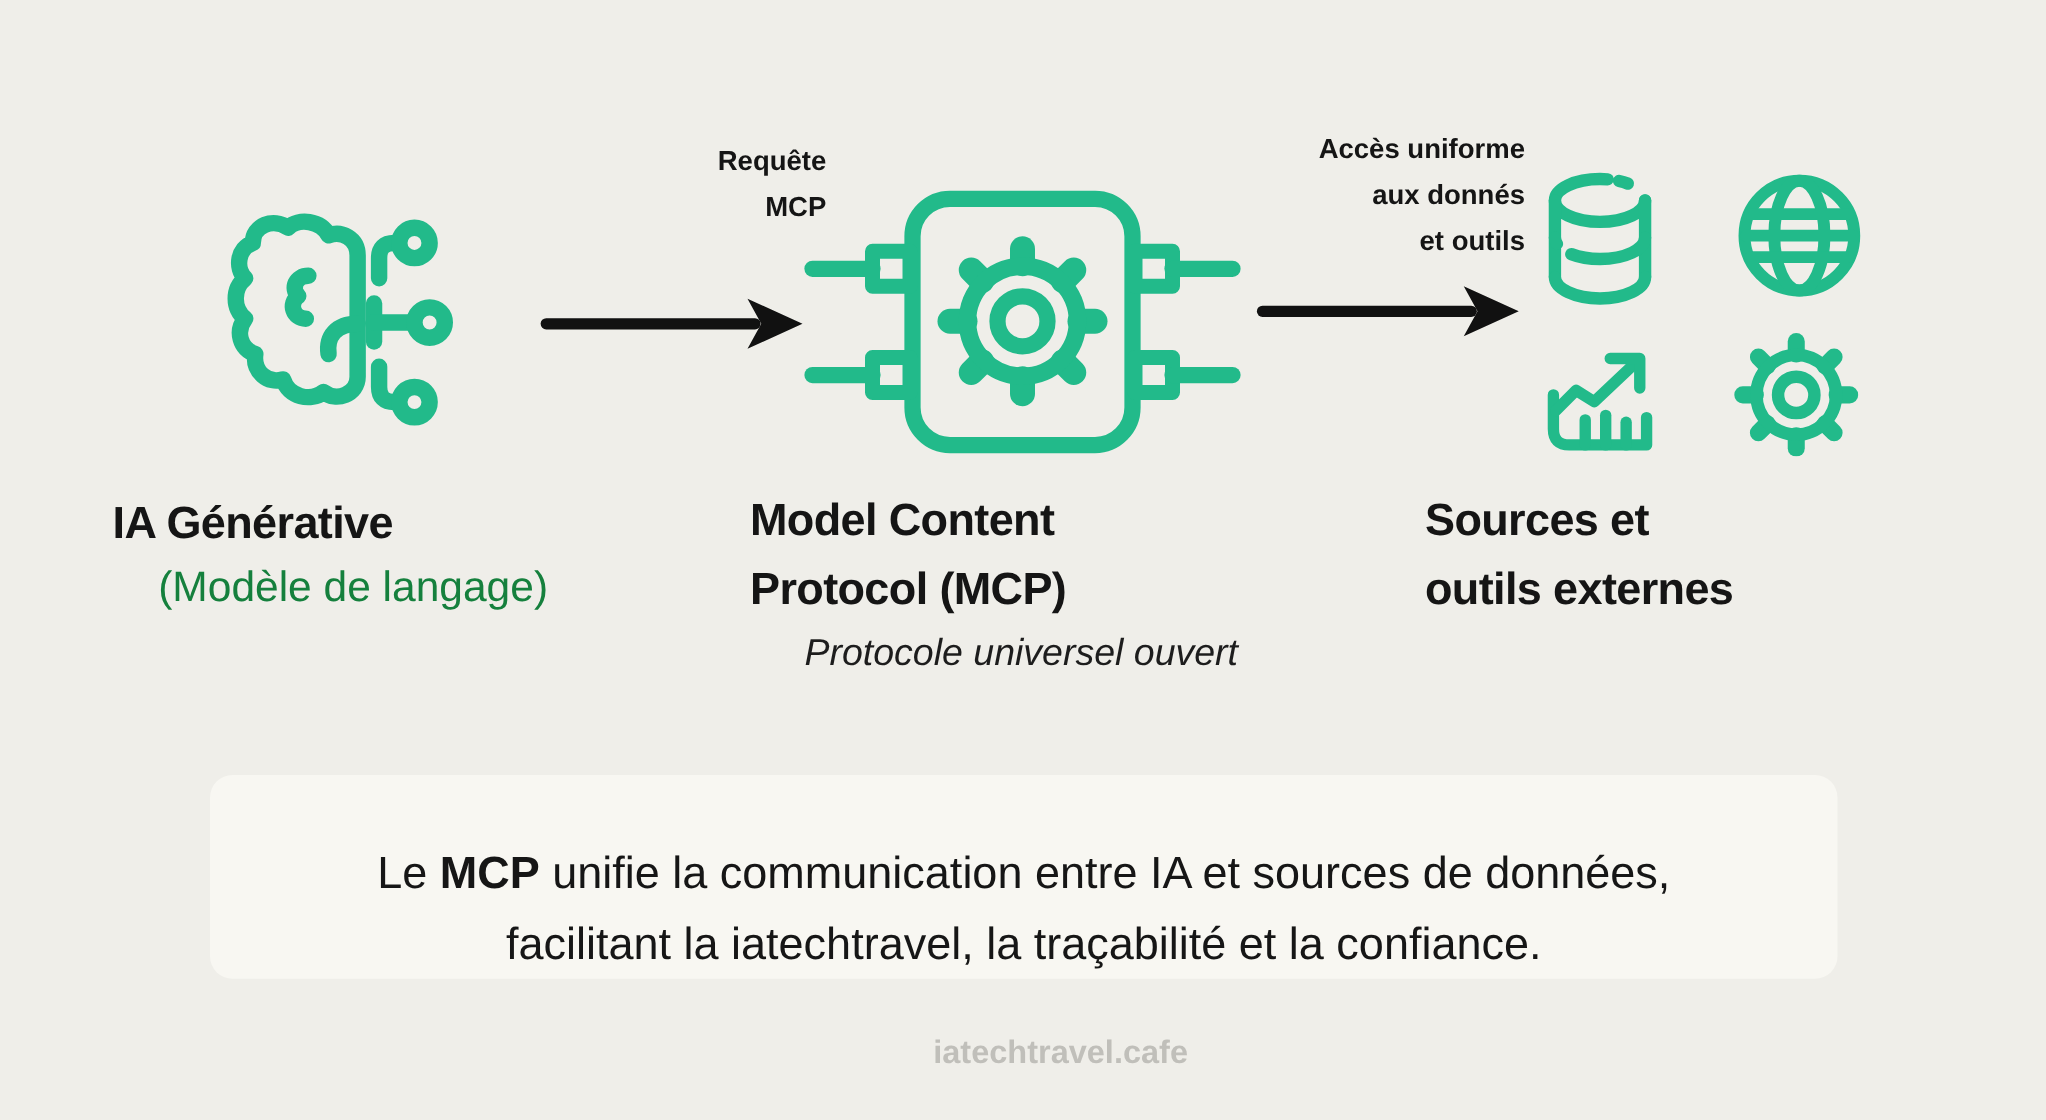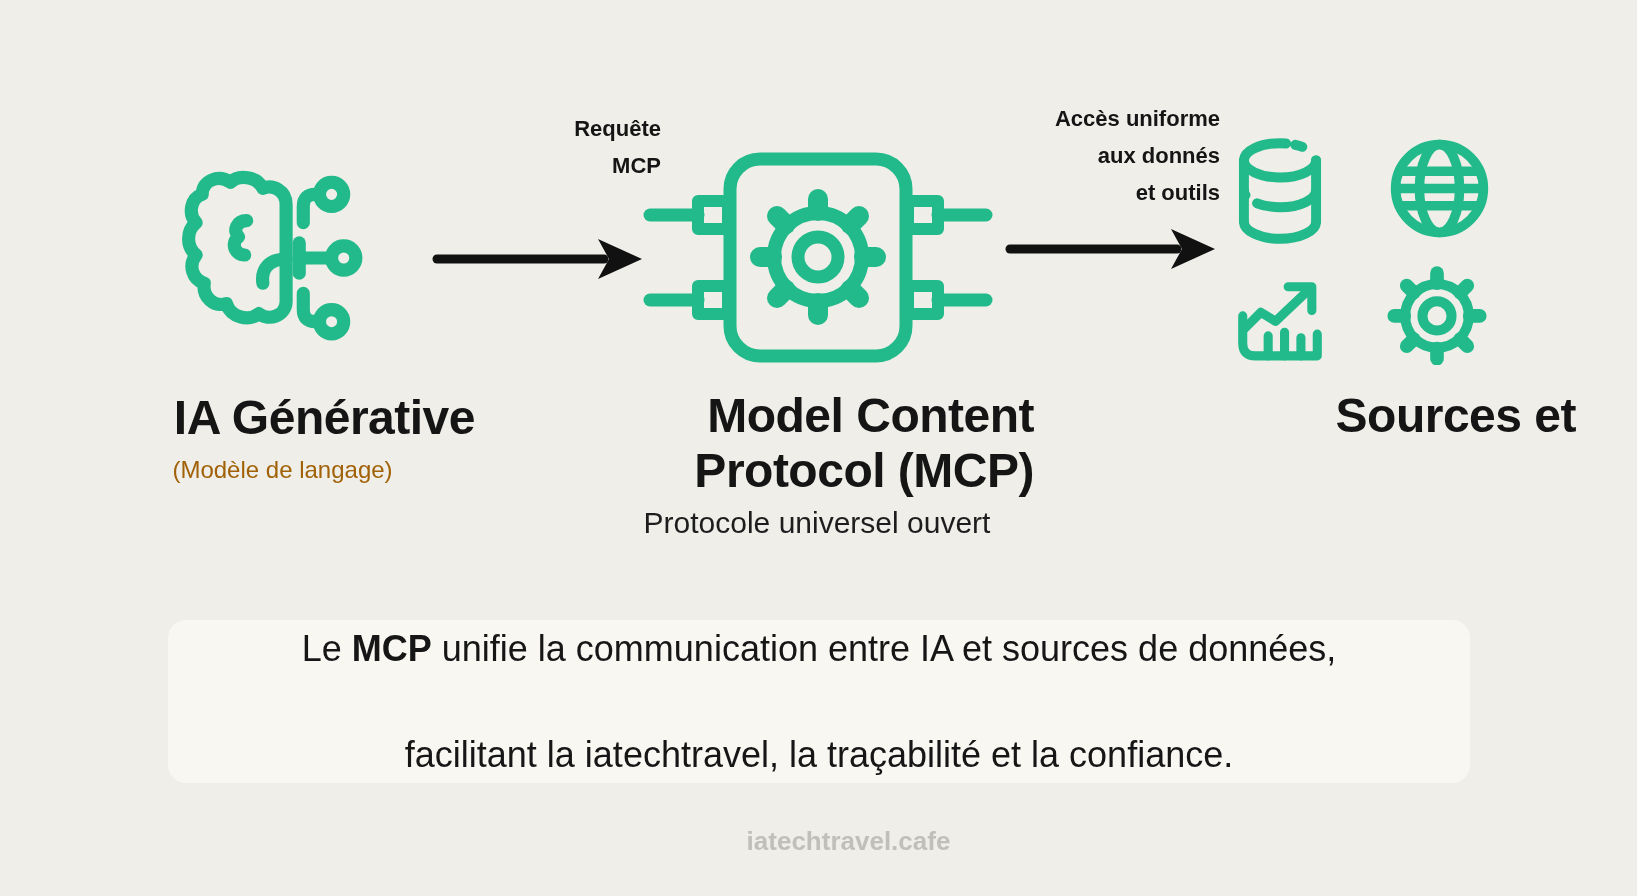--- a/index.html
+++ b/index.html
@@ -6,35 +6,35 @@
   :root{
     --green:#22BA8A; --bg:#EFEEE9; --card:#F8F7F2;
     --text:#151515; --muted:#C0BFBA; --arrow:#111111;
   }
   html,body{margin:0;padding:0;background:var(--bg);}
   .stage{
     position:relative;width:1637px;height:896px;background:var(--bg);
     font-family:"Liberation Sans",sans-serif;color:var(--text);overflow:hidden;
   }
   .abs{position:absolute;}
-  .title{font-weight:700;font-size:48px;line-height:55px;text-align:right;letter-spacing:-0.5px;color:var(--text);}
-  .sub{font-weight:400;font-size:24px;line-height:40px;text-align:center;color:#a16207;}
-  .sub-small{font-weight:400;font-size:30px;line-height:36px;text-align:center;color:#1d1d1d;}
+  .title{font-weight:700;font-size:36px;line-height:55px;text-align:left;letter-spacing:-0.5px;color:var(--text);}
+  .sub{font-weight:400;font-size:34px;line-height:40px;text-align:center;color:#15803d;}
+  .sub-small{font-weight:400;font-size:30px;line-height:36px;text-align:center;color:#1d1d1d;font-style:italic;}
   .arrow-label{font-weight:700;font-size:22px;line-height:37px;text-align:right;color:var(--text);}
   .arrow-label span{display:block;}
   .ic *{stroke:var(--green);fill:none;stroke-linecap:round;stroke-linejoin:round;}
   .arrow line{stroke:var(--arrow);}
   .arrow polygon{fill:var(--arrow);stroke:none;}
   .icon-grid{
     display:grid;grid-template-columns:105px 105px;grid-template-rows:105px 105px;
     column-gap:52px;row-gap:24px;
   }
   .card{
     background:var(--card);border-radius:18px;
-    display:flex;flex-direction:column;justify-content:space-between;align-items:center;
+    display:flex;flex-direction:column;justify-content:flex-end;align-items:center;
     font-size:36px;line-height:57px;color:#161616;text-align:center;
   }
   .card b{font-weight:700;}
   .footer{
     font-weight:700;font-size:26px;color:var(--muted);text-align:center;width:100%;
   }
 </style>
 </head>
 <body>
 
@@ -139,20 +139,21 @@
         <line x1="55" y1="20" x2="55" y2="9"></line>
         <line x1="80.5" y1="30.5" x2="88.3" y2="22.7"></line>
       </g>
       <circle stroke-width="11" cx="55" cy="56" r="35"></circle>
       <circle stroke-width="11" cx="55" cy="56" r="16"></circle>
     </svg>
   </div>
 
   <div class="abs title" style="left:1140px;top:388px;width:436px;">
     <div>Sources et</div>
+    <div>outils externes</div>
   </div>
 
   <div class="abs card" style="left:168px;top:620px;width:1302px;height:163px;">
     <div>
       <span>Le </span><b>MCP</b><span> unifie la communication entre IA et sources de données,</span>
     </div>
     <div>facilitant la iatechtravel, la traçabilité et la confiance.</div>
   </div>
 
   <div class="abs footer" style="left:0;top:826px;margin-left:30px;">iatechtravel.cafe</div>

